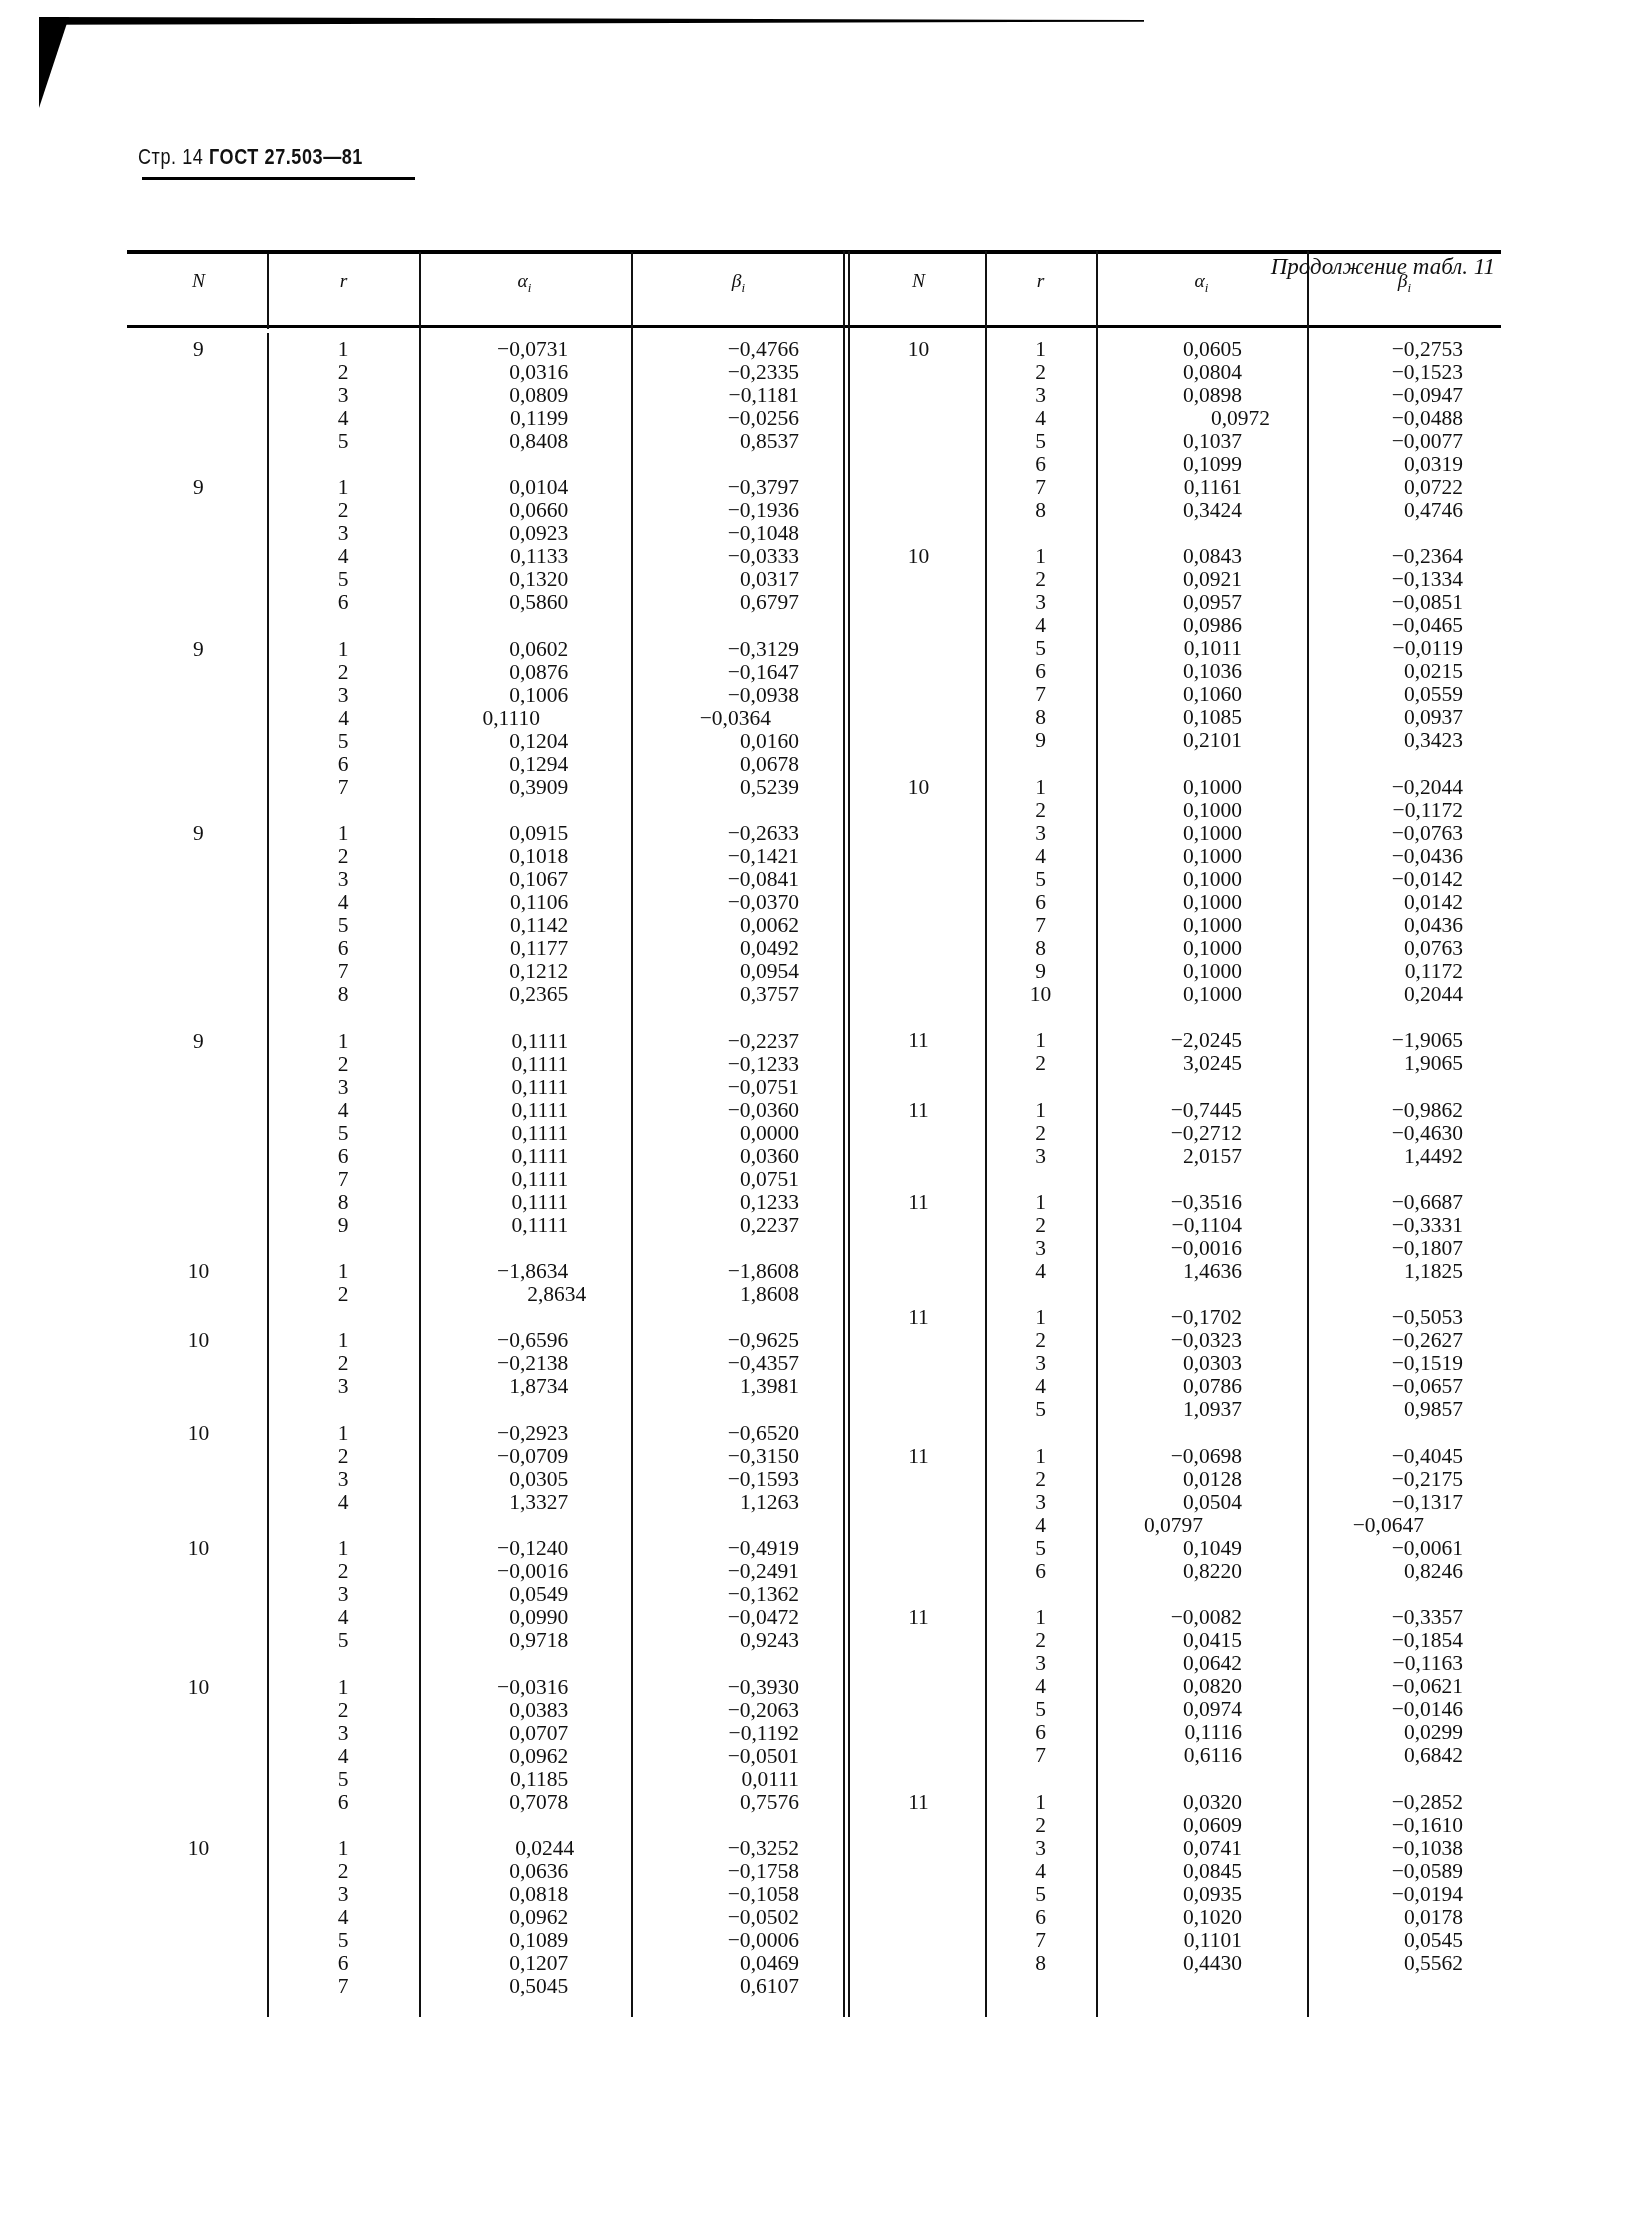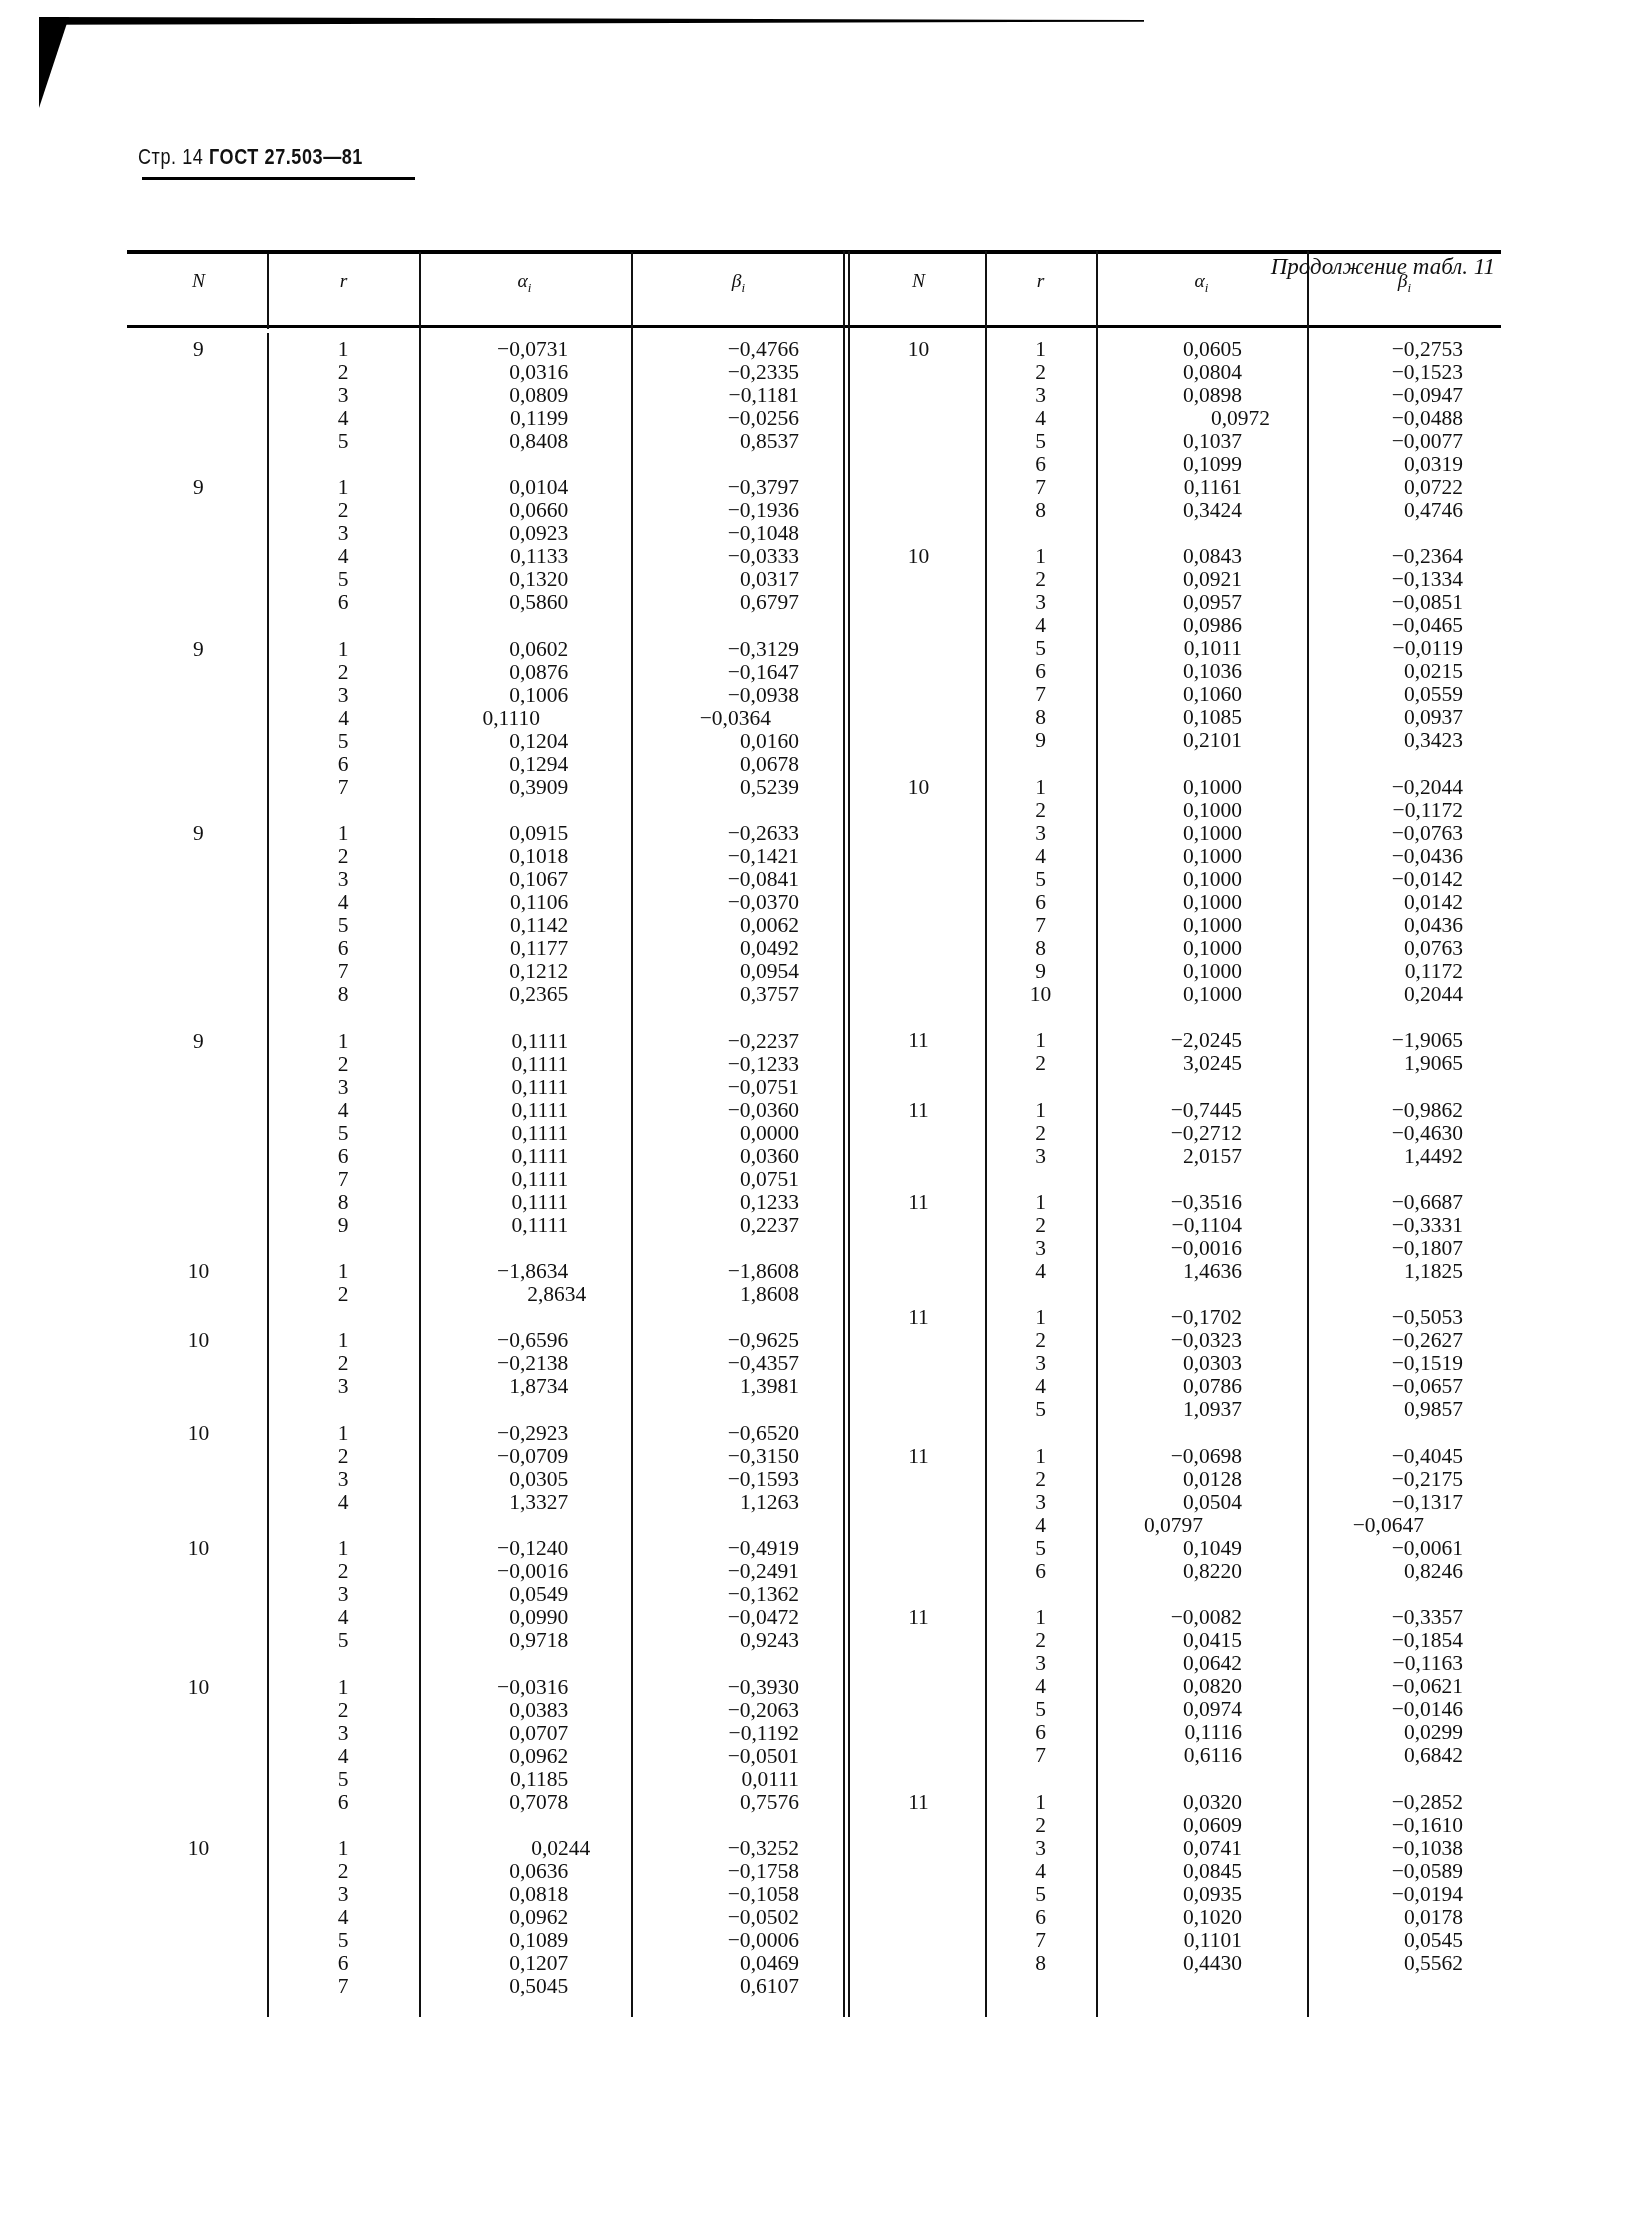--- a/index.html
+++ b/index.html
@@ -409,21 +409,21 @@
         <span class="c-n" style="width: 137px; box-sizing: border-box;"></span>
         <span class="c-r" style="width: 153px; box-sizing: border-box;">6</span>
         <span class="c-a" style="width: 211px; padding-right: 62px; box-sizing: border-box;">0,7078</span>
         <span class="c-b" style="width: 215px; padding-right: 46px; box-sizing: border-box;">0,7576</span>
       </div>
     </div>
     <div class="group">
       <div class="grow">
         <span class="c-n" style="width: 137px; box-sizing: border-box;">10</span>
         <span class="c-r" style="width: 153px; box-sizing: border-box;">1</span>
-        <span class="c-a" style="width: 211px; padding-right: 40px; box-sizing: border-box;">0,0244</span>
+        <span class="c-a" style="width: 211px; padding-right: 56px; box-sizing: border-box;">0,0244</span>
         <span class="c-b" style="width: 215px; padding-right: 46px; box-sizing: border-box;">−0,3252</span>
       </div>
       <div class="grow">
         <span class="c-n" style="width: 137px; box-sizing: border-box;"></span>
         <span class="c-r" style="width: 153px; box-sizing: border-box;">2</span>
         <span class="c-a" style="width: 211px; padding-right: 62px; box-sizing: border-box;">0,0636</span>
         <span class="c-b" style="width: 215px; padding-right: 46px; box-sizing: border-box;">−0,1758</span>
       </div>
       <div class="grow">
         <span class="c-n" style="width: 137px; box-sizing: border-box;"></span>

